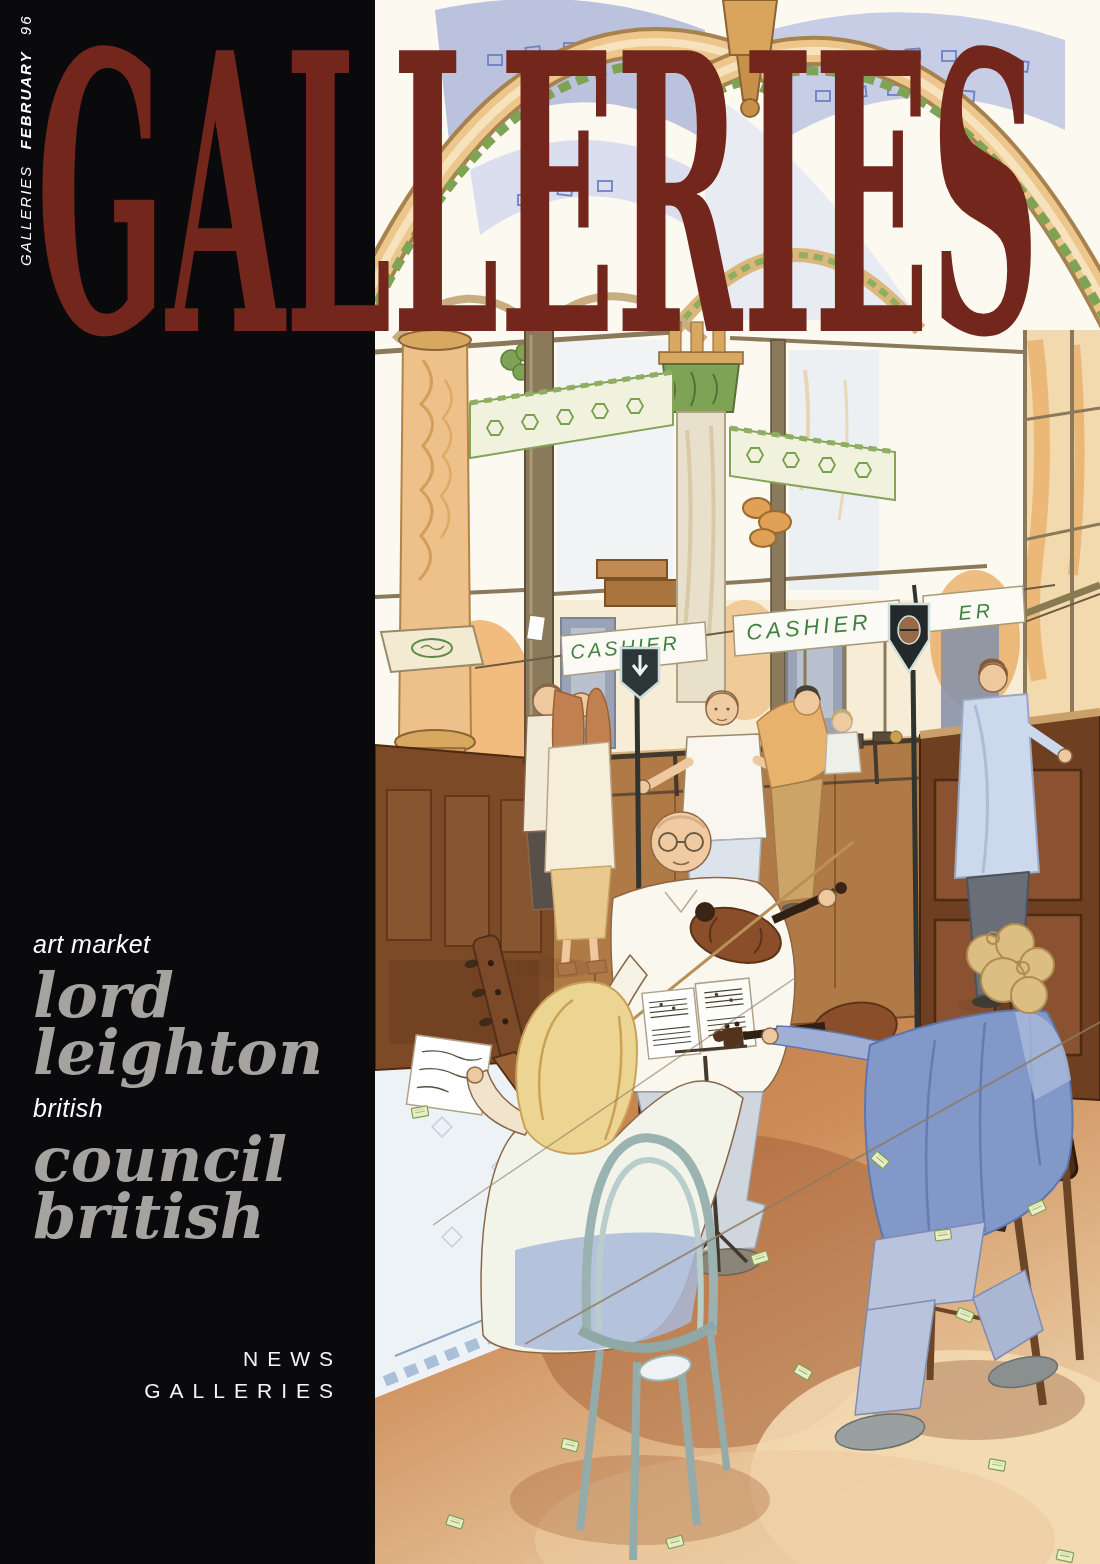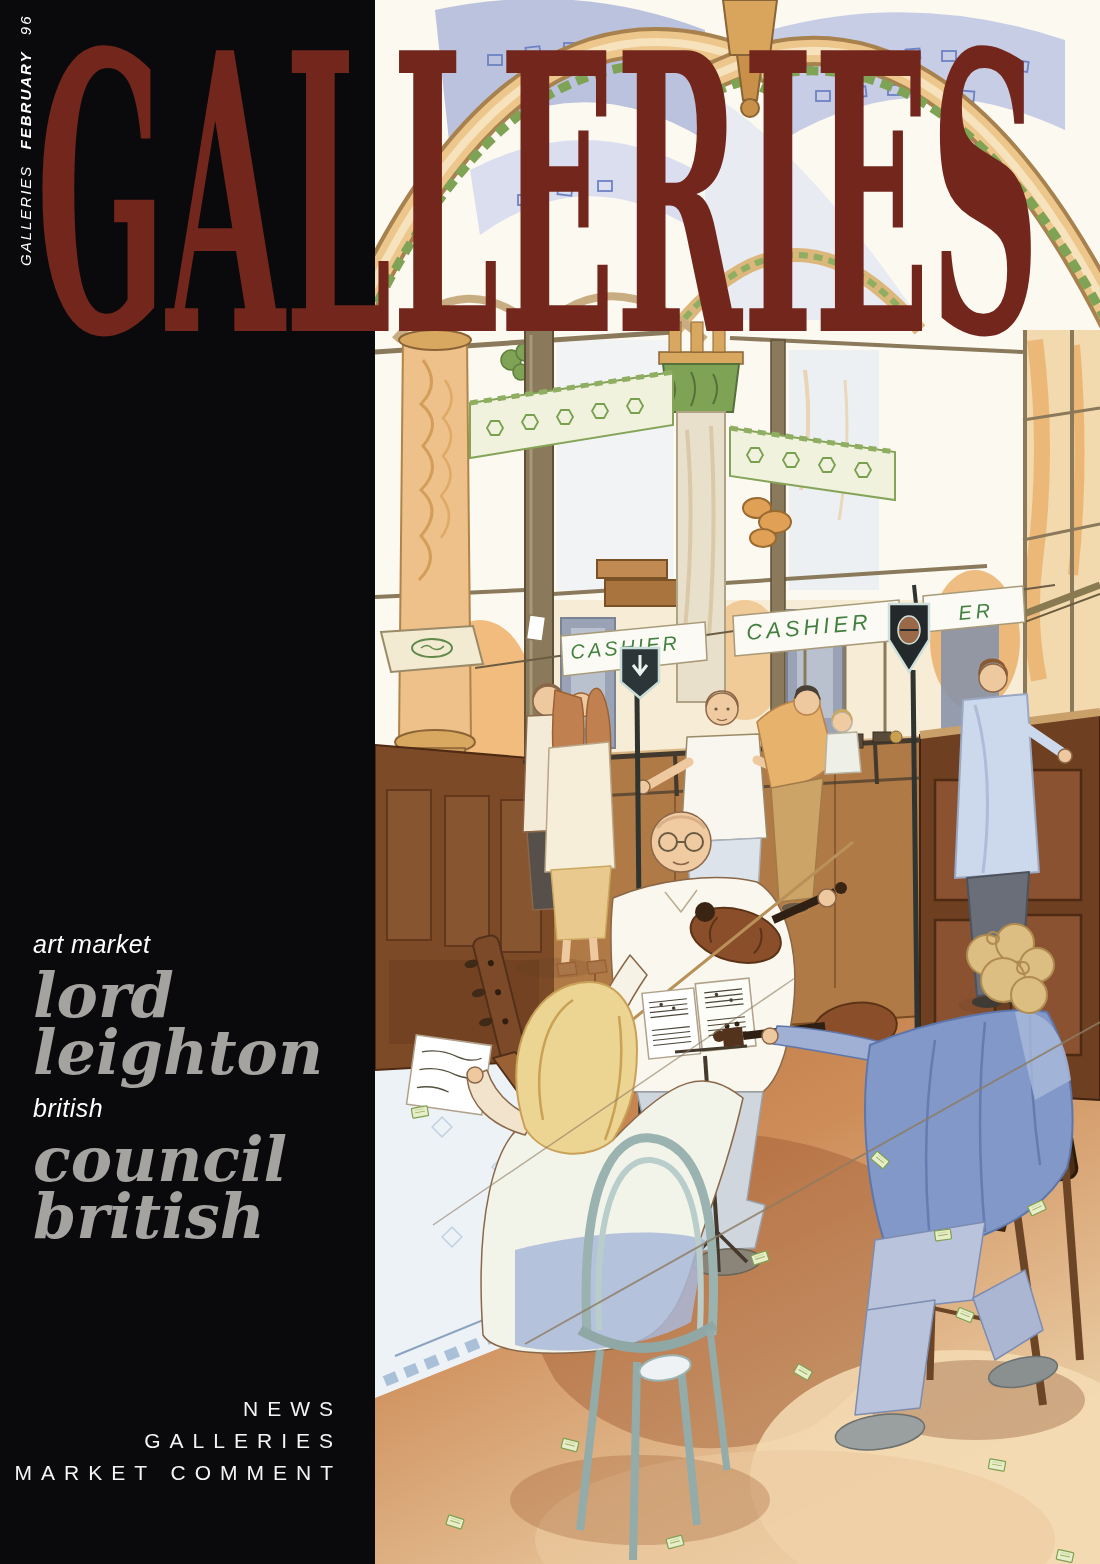--- a/index.html
+++ b/index.html
@@ -14,21 +14,21 @@
   .spine .month{font-style:italic;font-weight:bold;margin-left:9px;}
   .spine .year{font-style:italic;margin-left:9px;}
   .feature{position:absolute;left:33px;}
   .feature .kicker{display:block;color:#ffffff;font-style:italic;font-size:25px;
                    letter-spacing:.5px;margin:0 0 8px 0;}
   .feature .hline{display:block;color:#a5a3a0;font-family:"DejaVu Serif",serif;
                   font-weight:bold;font-style:italic;font-size:62px;line-height:57px;
                   letter-spacing:0;}
   .f1{top:930px;}
   .f2{top:1094px;}
-  .footer{position:absolute;top:1393px;right:758px;text-align:right;color:#f4f4f4;
+  .footer{position:absolute;top:1343px;right:758px;text-align:right;color:#f4f4f4;
           font-size:21px;letter-spacing:9px;line-height:32px;white-space:nowrap;}
 </style>
 </head>
 <body>
 
 <div class="cover">
 
   <div class="left-panel"></div>
 
   <svg class="artwork" width="725" height="1564" viewBox="0 0 725 1564">
@@ -511,16 +511,15 @@
 
   <div class="feature f2">
     <span class="kicker">british</span>
     <span class="hline">council</span>
     <span class="hline">british</span>
   </div>
 
   <div class="footer">
     <div>NEWS</div>
     <div>GALLERIES</div>
-    <div>MARKET COMMENT</div>
   </div>
 
 </div>
 
 </body></html>

